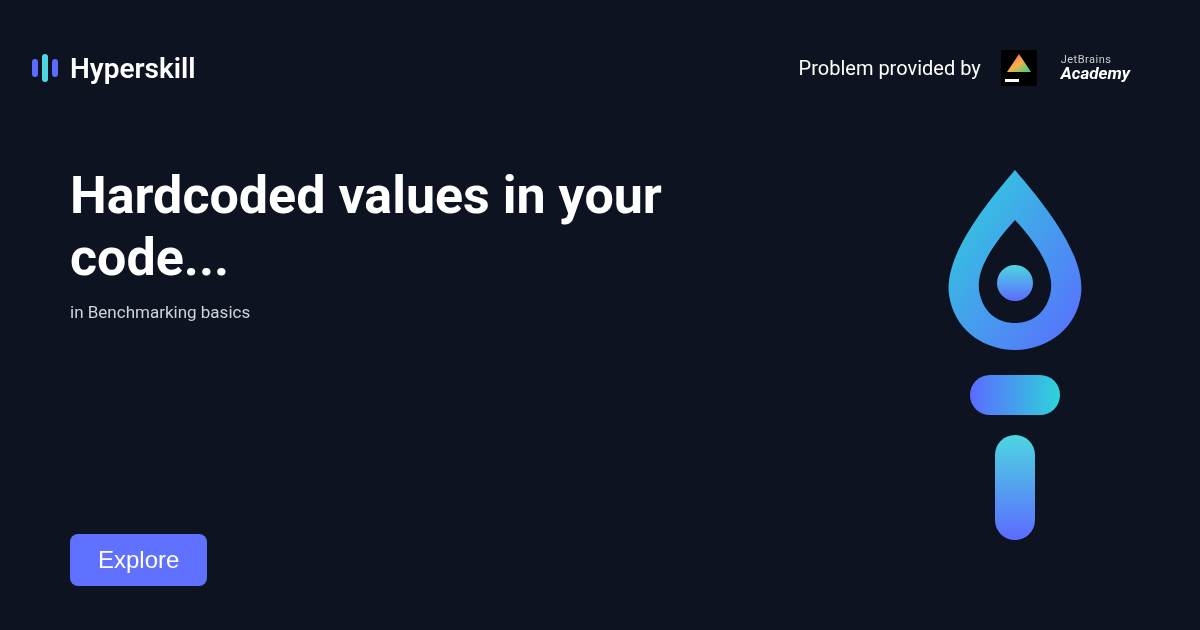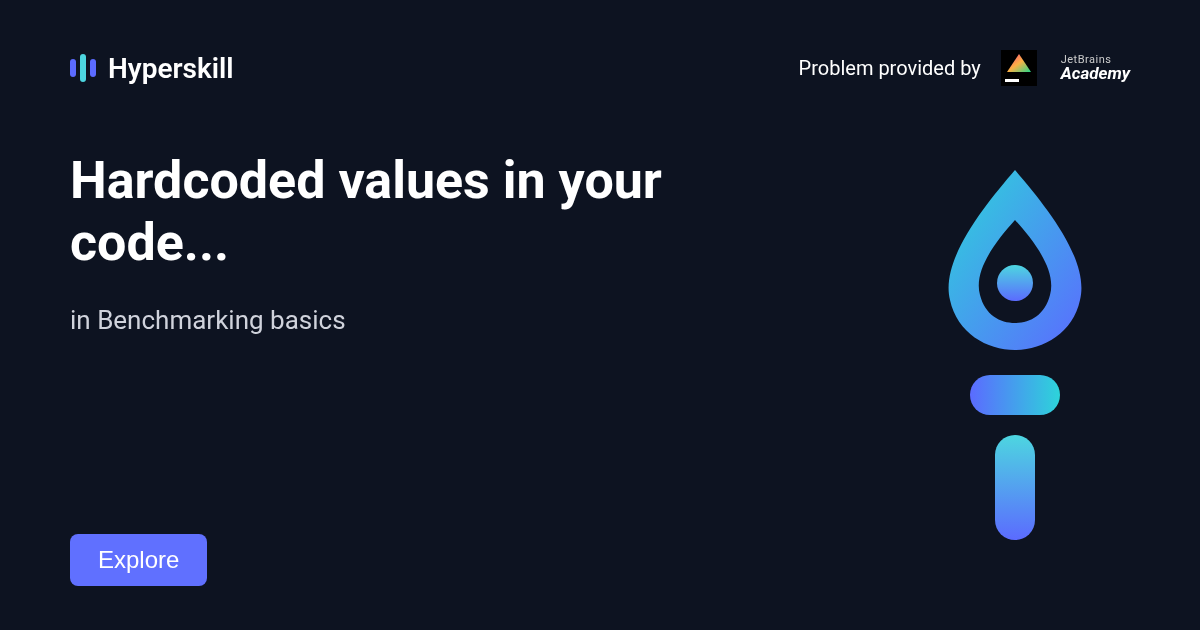--- a/index.html
+++ b/index.html
@@ -9,21 +9,21 @@
   background: #0d1321;
   font-family: -apple-system, BlinkMacSystemFont, 'Segoe UI', Roboto, sans-serif;
   color: #fff;
   overflow: hidden;
   position: relative;
 }
 .header {
   display: flex;
   justify-content: space-between;
   align-items: center;
-  padding: 50px 70px 0 70px;
+  padding: 50px 70px 0 32px;
 }
 .logo-group {
   display: flex;
   align-items: center;
   gap: 12px;
 }
 .logo-bars {
   display: flex;
   align-items: flex-end;
   gap: 4px;
@@ -81,32 +81,32 @@
 }
 .jb-big {
   font-size: 17px;
   font-weight: 700;
   color: #fff;
   font-style: italic;
 }
 .content {
   position: absolute;
   left: 70px;
-  top: 150px;
+  top: 165px;
   max-width: 700px;
 }
 .title {
   font-size: 52px;
   font-weight: 700;
   line-height: 1.2;
   color: #fff;
 }
 .subtitle {
-  margin-top: 30px;
-  font-size: 26px;
+  margin-top: 12px;
+  font-size: 17px;
   color: #d0d3dc;
 }
 .explore-btn {
   position: absolute;
   left: 70px;
   bottom: 44px;
   background: #6070ff;
   color: #fff;
   font-size: 24px;
   padding: 12px 28px;

